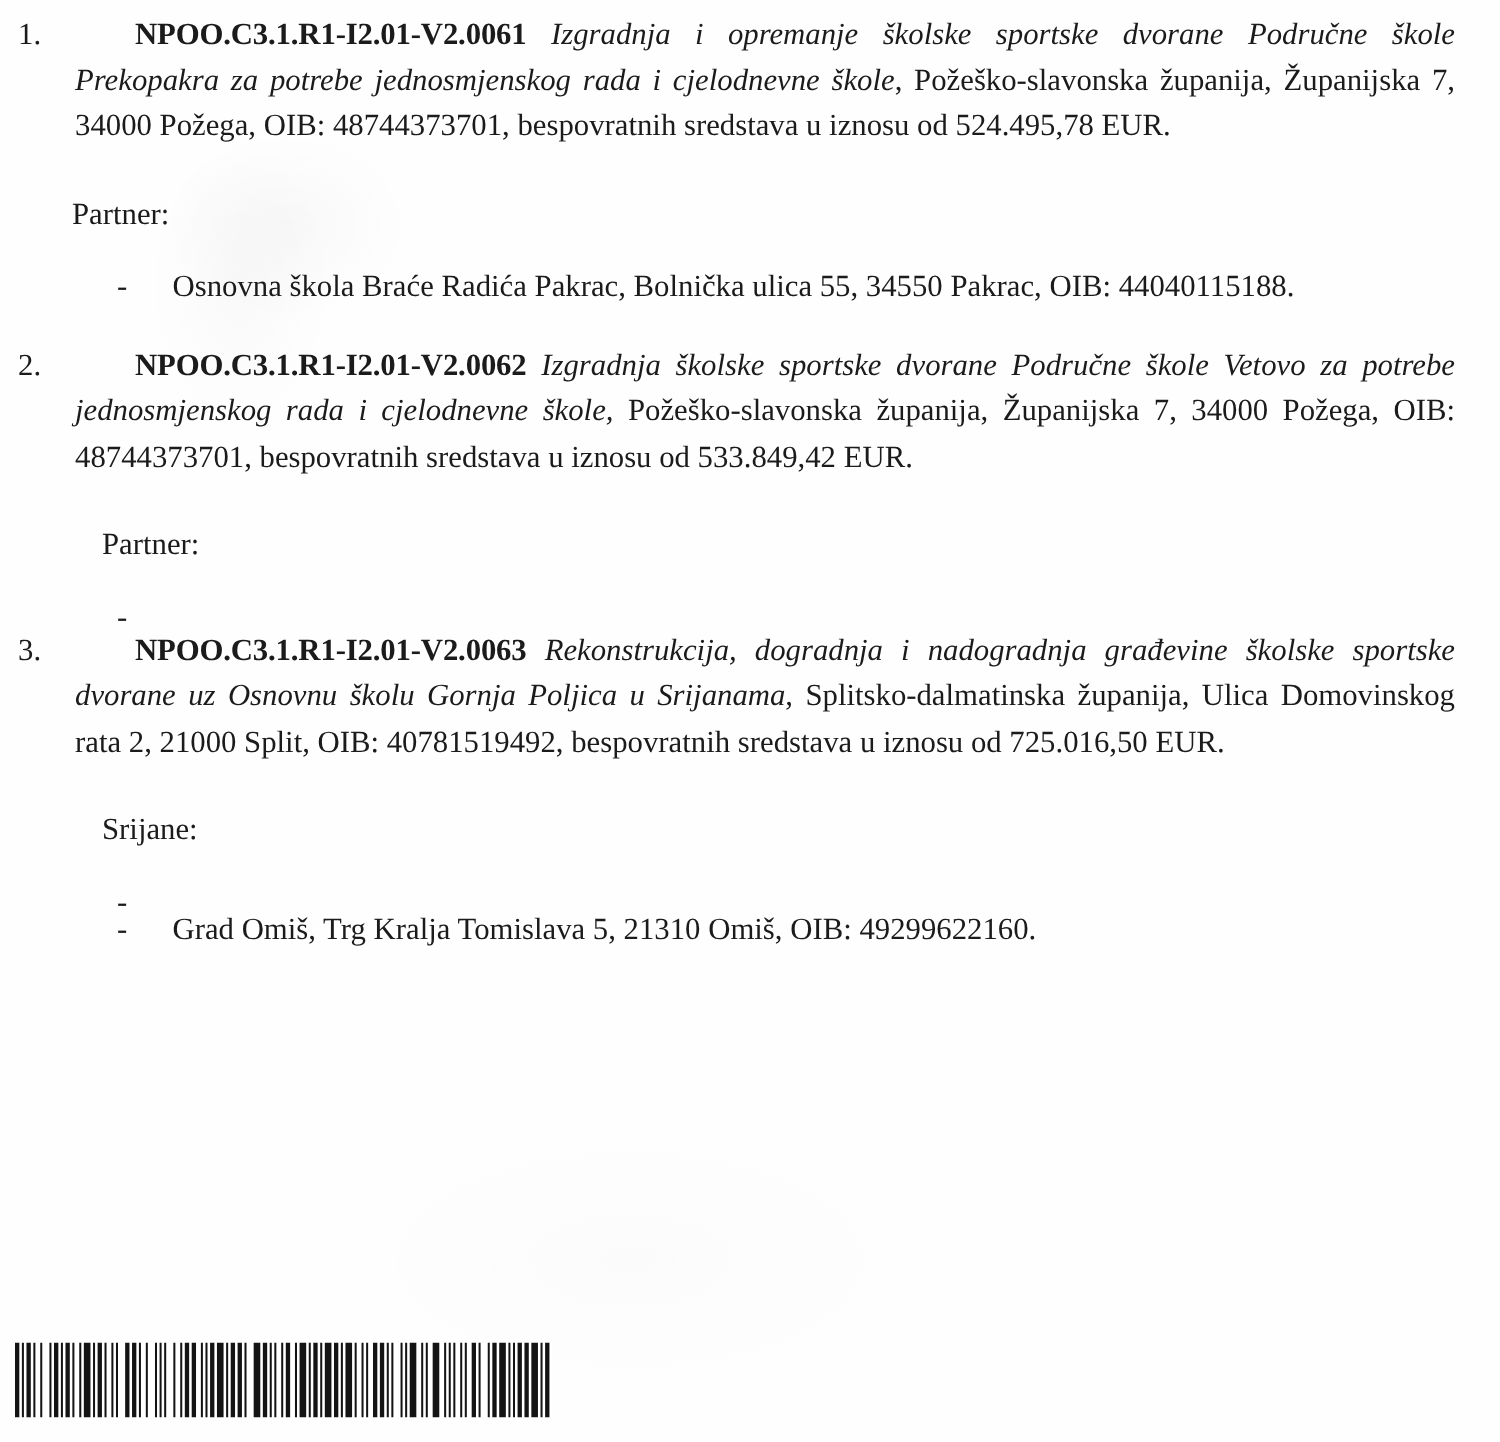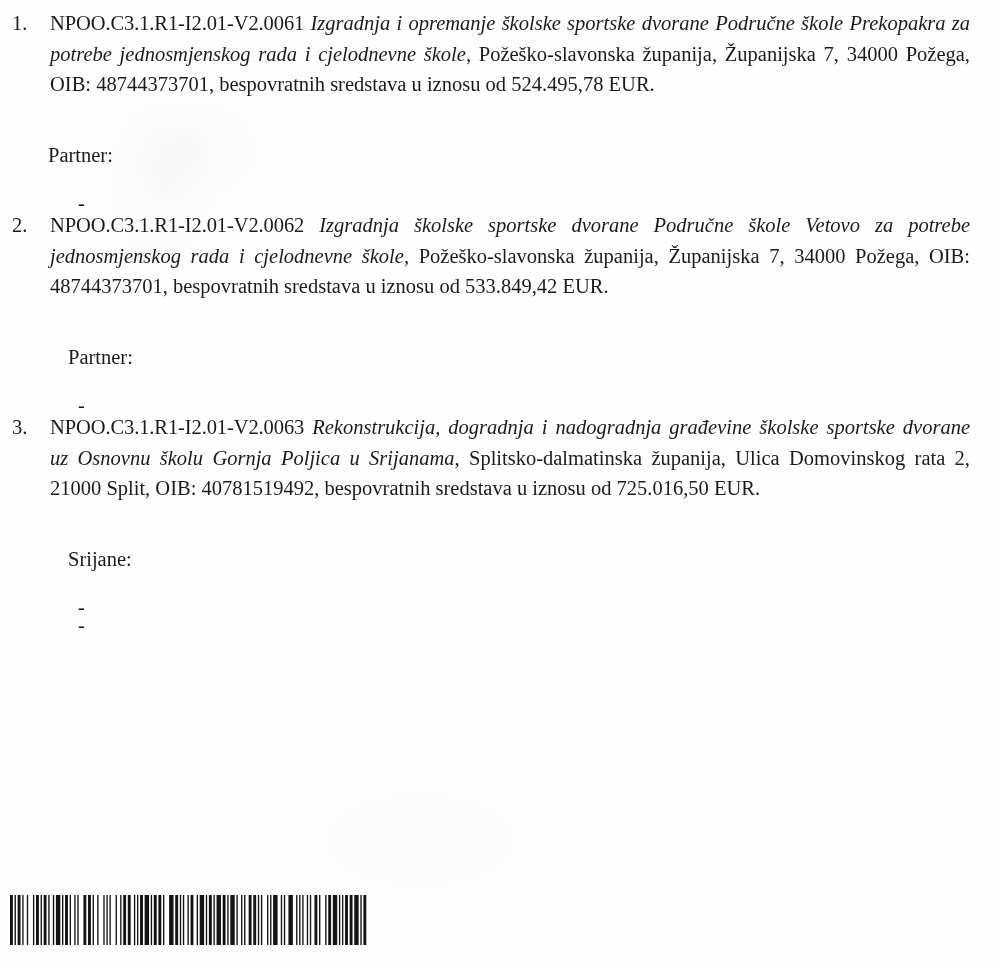--- a/index.html
+++ b/index.html
@@ -62,35 +62,36 @@
     line-height: 30.5px;
   }
   .item-body {
     font-size: 20.5px;
     line-height: 30.5px;
     text-align: justify;
     text-justify: inter-word;
     hyphens: none;
   }
   .item-body .code {
-    font-weight: normal;
+    font-weight: bold;
     letter-spacing: -0.1px;
+    margin-left: 40px;
   }
   .item-body .titlepart {
     font-style: italic;
   }
   .item-body .rest {
     font-style: normal;
   }
 
   
   .partner-heading {
     font-size: 20.5px;
     line-height: 30.5px;
-    margin-top: 40px;
+    margin-top: 28px;
   }
   .partner-heading.indent-a { padding-left: 48px; }
   .partner-heading.indent-b { padding-left: 68px; }
 
   
   .partner-list {
     margin-top: 18px;
   }
   .partner-row {
     position: relative;
@@ -142,20 +143,21 @@
       <div class="item-body">
         <span class="code">NPOO.C3.1.R1-I2.01-V2.0061</span><span> </span><span class="titlepart">Izgradnja i opremanje školske sportske dvorane Područne škole Prekopakra za potrebe jednosmjenskog rada i cjelodnevne škole</span><span class="rest">, Požeško-slavonska županija, Županijska 7, 34000 Požega, OIB: 48744373701, bespovratnih sredstava u iznosu od 524.495,78 EUR.</span>
       </div>
     </div>
 
     <div class="partner-heading indent-a">Partner:</div>
 
     <div class="partner-list">
       <div class="partner-row no-justify">
         <span class="partner-dash">-</span>
+        <span>Osnovna škola Braće Radića Pakrac, Bolnička ulica 55, 34550 Pakrac, OIB: 44040115188.</span>
       </div>
     </div>
 
     <div class="block-gap-lg"></div>
 
     <div class="item">
       <span class="item-number">2.</span>
       <div class="item-body">
         <span class="code">NPOO.C3.1.R1-I2.01-V2.0062</span><span> </span><span class="titlepart">Izgradnja školske sportske dvorane Područne škole Vetovo za potrebe jednosmjenskog rada i cjelodnevne škole,</span><span class="rest"> Požeško-slavonska županija, Županijska 7, 34000 Požega, OIB: 48744373701, bespovratnih sredstava u iznosu od 533.849,42 EUR.</span>
       </div>
@@ -180,20 +182,21 @@
 
     <div class="partner-heading indent-b">Srijane:</div>
 
     <div class="partner-list">
       <div class="partner-row no-justify">
         <span class="partner-dash">-</span>
       </div>
       <div class="block-gap-md"></div>
       <div class="partner-row no-justify">
         <span class="partner-dash">-</span>
+        <span>Grad Omiš, Trg Kralja Tomislava 5, 21310 Omiš, OIB: 49299622160.</span>
       </div>
     </div>
 
   </div>
 
   <div class="barcode-wrap">
     <svg class="barcode" viewBox="0 0 358 50" preserveAspectRatio="none">
       <rect x="0" y="0" width="358" height="50" fill="#ffffff"></rect>
       <g id="bars" fill="#141414">
           <rect x="0.000" y="0" width="2.880" height="50" fill="#141414"></rect>

